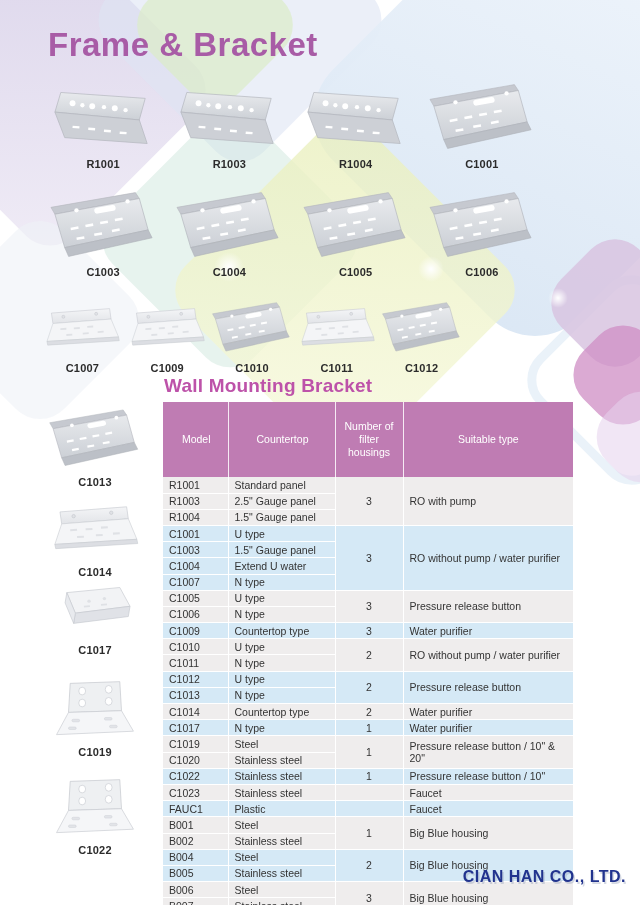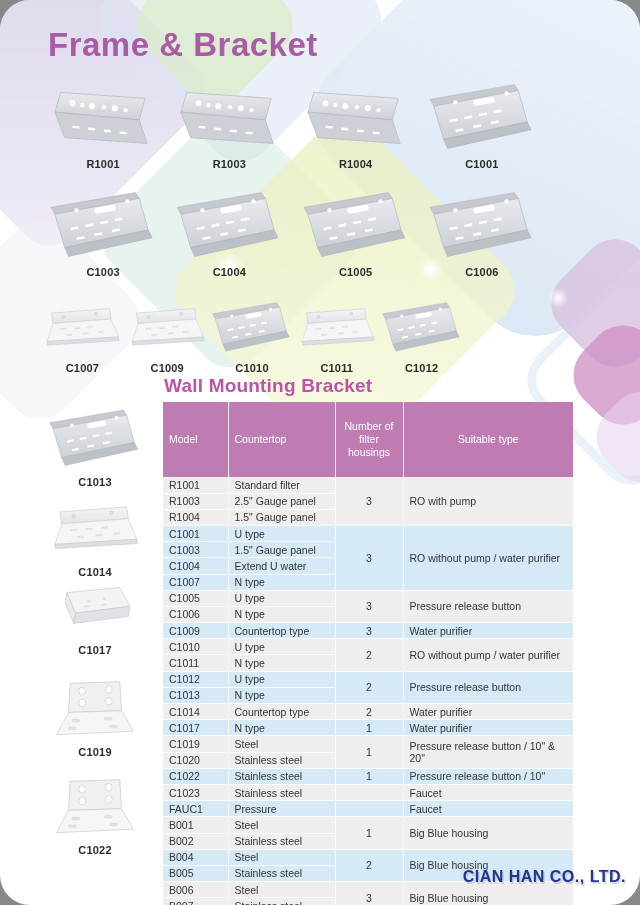--- a/index.html
+++ b/index.html
@@ -1,17 +1,17 @@
 <!DOCTYPE html>
 <html><head>
 <meta charset="utf-8">
 <style>
   html,body{margin:0;padding:0;background:#888;}
   .page{position:relative;width:640px;height:905px;background:#ffffff;overflow:hidden;
-        font-family:"Liberation Sans",sans-serif;margin:0 auto;border-radius:30px;}
+        font-family:"Liberation Sans",sans-serif;margin:0 auto;}
   
   .bg{position:absolute;inset:0;z-index:0;}
   .diamond{position:absolute;transform:rotate(45deg);border-radius:34px;}
   .d1{left:-70px;top:-30px;width:240px;height:240px;background:linear-gradient(135deg,#d3cbe6,#ece7f4);opacity:.8;}
   .d2{left:130px;top:-90px;width:220px;height:220px;background:#dde4f3;opacity:.6;}
   .d3{left:360px;top:-60px;width:350px;height:350px;background:linear-gradient(160deg,#eef4fb,#d9e6f4);border-radius:64px;opacity:.95;}
   .d4{left:130px;top:140px;width:200px;height:200px;background:#cfe7dd;opacity:.5;}
   .d5{left:215px;top:160px;width:260px;height:260px;background:linear-gradient(140deg,#e9efbd,#f7f9dd);opacity:.8;}
   .d6{left:150px;top:-40px;width:130px;height:130px;background:#dcecc8;opacity:.7;}
   .d7{left:560px;top:248px;width:110px;height:110px;background:#d8c4e0;opacity:.85;}
@@ -39,21 +39,21 @@
   
   .side-item{position:absolute;left:35px;width:120px;display:flex;flex-direction:column;
              align-items:center;justify-content:flex-end;}
   .side-item svg{width:94px;height:66px;}
   
   .tbl{position:absolute;left:163px;top:402px;border-collapse:collapse;table-layout:fixed;
        width:410px;font-size:10.5px;color:#333;}
   .tbl th{background:var(--header-bg,#bf7cb3);color:#fff;font-weight:400;height:36px;
           border-right:1px solid rgba(255,255,255,.85);padding:18px 4px;line-height:1.25;}
   .tbl th:last-child{border-right:none;margin-top:20px;}
-  .tbl th.h-left{text-align:left;padding-left:6px;}
+  .tbl th.h-left{text-align:center;padding-left:6px;}
   .tbl td{height:15.2px;padding:0 4px 0 6px;border-bottom:1px solid #fff;
           border-right:1px solid rgba(255,255,255,.8);white-space:nowrap;overflow:hidden;}
   .tbl td.num{text-align:center;padding:0;}
   .tbl td.suit{text-align:left;white-space:normal;line-height:1.15;}
   .tbl tr.g0 td{background:#efeded;}
   .tbl tr.g1 td{background:#d5e9f6;}
   
   .section-title{position:absolute;left:164px;top:375px;font-size:19px;font-weight:bold;
                  color:var(--section-color,#bd52a9);letter-spacing:.2px;}
   
@@ -298,21 +298,21 @@
         <tr>
           <th class="h-left">Model</th>
           <th class="h-left">Countertop</th>
           <th>Number of filter housings</th>
           <th>Suitable type</th>
         </tr>
       </thead>
       <tbody id="spec-table-body">
           <tr class="g0">
             <td>R1001</td>
-            <td>Standard filter</td>
+            <td>Standard panel</td>
             <td class="num" rowspan="3">3</td>
             <td class="suit" rowspan="3">RO with pump</td>
           </tr>
           <tr class="g0">
             <td>R1003</td>
             <td>2.5" Gauge panel</td>
           </tr>
           <tr class="g0">
             <td>R1004</td>
             <td>1.5" Gauge panel</td>
@@ -400,21 +400,21 @@
             <td class="suit" rowspan="1">Pressure release button / 10"</td>
           </tr>
           <tr class="g0">
             <td>C1023</td>
             <td>Stainless steel</td>
             <td class="num" rowspan="1"></td>
             <td class="suit" rowspan="1">Faucet</td>
           </tr>
           <tr class="g1">
             <td>FAUC1</td>
-            <td>Pressure</td>
+            <td>Plastic</td>
             <td class="num" rowspan="1"></td>
             <td class="suit" rowspan="1">Faucet</td>
           </tr>
           <tr class="g0">
             <td>B001</td>
             <td>Steel</td>
             <td class="num" rowspan="2">1</td>
             <td class="suit" rowspan="2">Big Blue housing</td>
           </tr>
           <tr class="g0">

